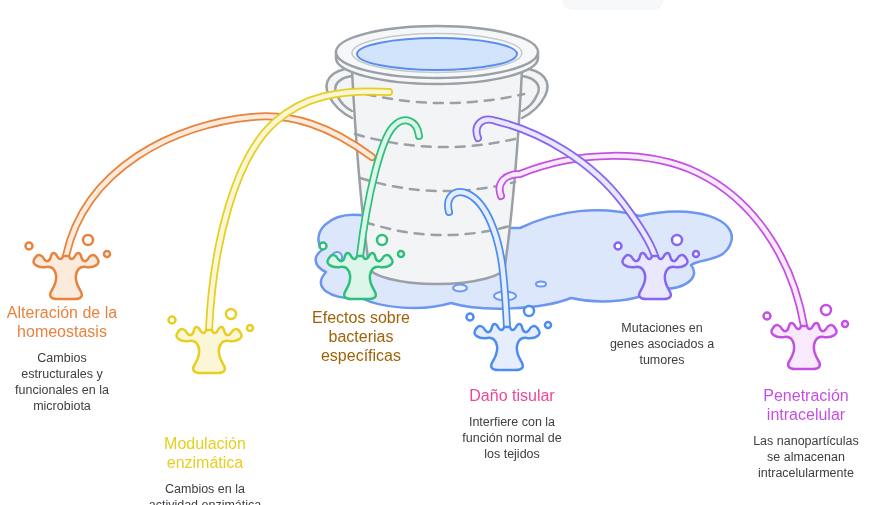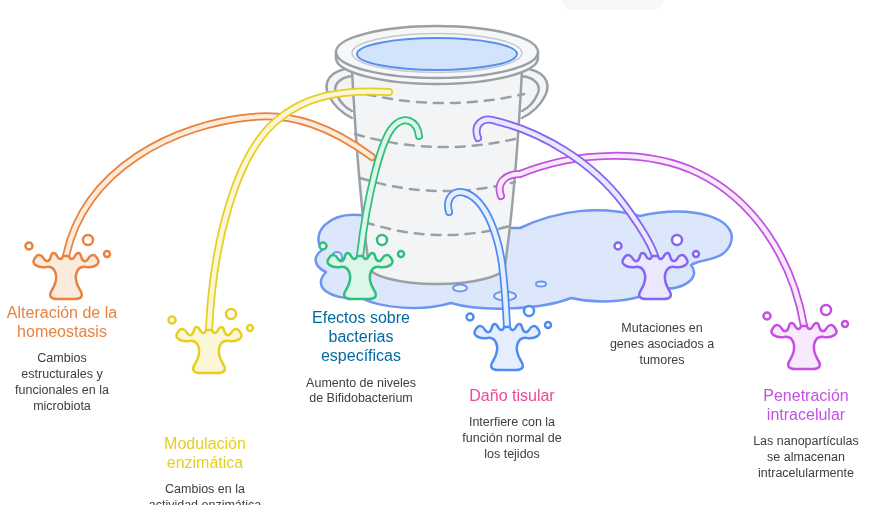--- a/index.html
+++ b/index.html
@@ -171,25 +171,23 @@
 microbiota</p>
       </div>
       <div class="stream-label" style="left: 120px; top: 386px; width: 170px; margin-top: 48px;">
         <h3 style="color: rgb(230, 207, 32);">Modulación
 enzimática</h3>
         <p>Cambios en la
 actividad enzimática
 microbiana</p>
       </div>
       <div class="stream-label" style="left: 276px; top: 308px; width: 170px;">
-        <h3 style="color: #0369a1;">Efectos sobre
+        <h3 style="color: #a16207;">Efectos sobre
 bacterias
 específicas</h3>
-        <p>Aumento de niveles
-de Bifidobacterium</p>
       </div>
       <div class="stream-label" style="left: 427px; top: 386px; width: 170px;">
         <h3 style="color: #ec4899;">Daño tisular</h3>
         <p>Interfiere con la
 función normal de
 los tejidos</p>
       </div>
       <div class="stream-label" style="left: 718px; top: 386px; width: 176px;">
         <h3 style="color: rgb(196, 79, 227);">Penetración
 intracelular</h3>

